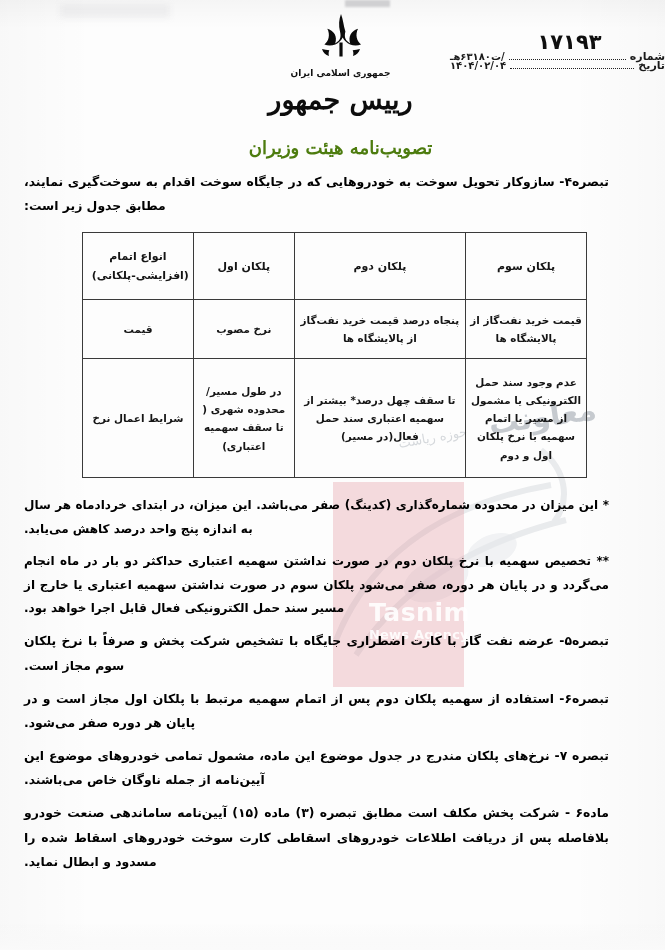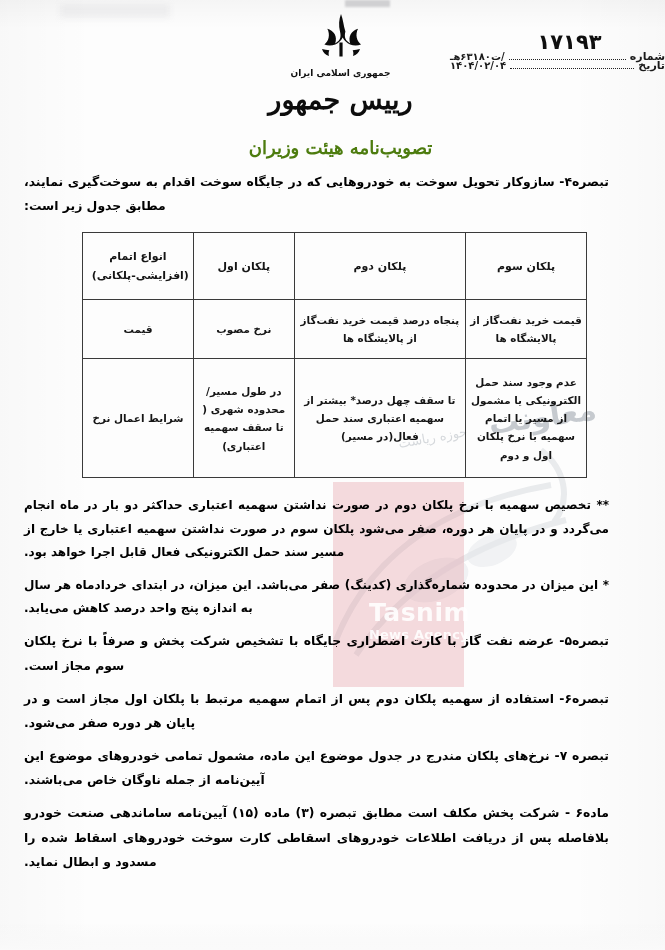--- a/index.html
+++ b/index.html
@@ -336,22 +336,22 @@
           <td class="r2">عدم وجود سند حمل الکترونیکی یا مشمول از مسیر یا اتمام سهمیه با نرخ پلکان اول و دوم</td>
           <td class="r2">تا سقف چهل درصد* بیشتر از سهمیه اعتباری سند حمل فعال(در مسیر)</td>
           <td class="r2">در طول مسیر/ محدوده شهری ( تا سقف سهمیه اعتباری)</td>
           <td class="r2">شرایط اعمال نرخ</td>
         </tr>
       </tbody>
     </table>
   </div>
 
   <div class="content">
+    <p class="para note indent-r">* این میزان در محدوده شماره‌گذاری (کدینگ) صفر می‌باشد. این میزان، در ابتدای خردادماه هر سال به اندازه پنج واحد درصد کاهش می‌یابد.</p>
     <p class="para note indent-r">** تخصیص سهمیه با نرخ پلکان دوم در صورت نداشتن سهمیه اعتباری حداکثر دو بار در ماه انجام می‌گردد و در پایان هر دوره، صفر می‌شود پلکان سوم در صورت نداشتن سهمیه اعتباری یا خارج از مسیر سند حمل الکترونیکی فعال قابل اجرا خواهد بود.</p>
-    <p class="para note indent-r">* این میزان در محدوده شماره‌گذاری (کدینگ) صفر می‌باشد. این میزان، در ابتدای خردادماه هر سال به اندازه پنج واحد درصد کاهش می‌یابد.</p>
     <p class="para indent-r">تبصره۵- عرضه نفت گاز با کارت اضطراری جایگاه با تشخیص شرکت پخش و صرفاً با نرخ پلکان سوم مجاز است.</p>
     <p class="para indent-r">تبصره۶- استفاده از سهمیه پلکان دوم پس از اتمام سهمیه مرتبط با پلکان اول مجاز است و در پایان هر دوره صفر می‌شود.</p>
     <p class="para indent-r">تبصره ۷- نرخ‌های پلکان مندرج در جدول موضوع این ماده، مشمول تمامی خودروهای موضوع این آیین‌نامه از جمله ناوگان خاص می‌باشند.</p>
     <p class="para indent-r">ماده۶ - شرکت پخش مکلف است مطابق تبصره (۳) ماده (۱۵) آیین‌نامه ساماندهی صنعت خودرو بلافاصله پس از دریافت اطلاعات خودروهای اسقاطی کارت سوخت خودروهای اسقاط شده را مسدود و ابطال نماید.</p>
   </div>
 
   <div class="bottom-fade"></div>
 </div>
 
 </body></html>

